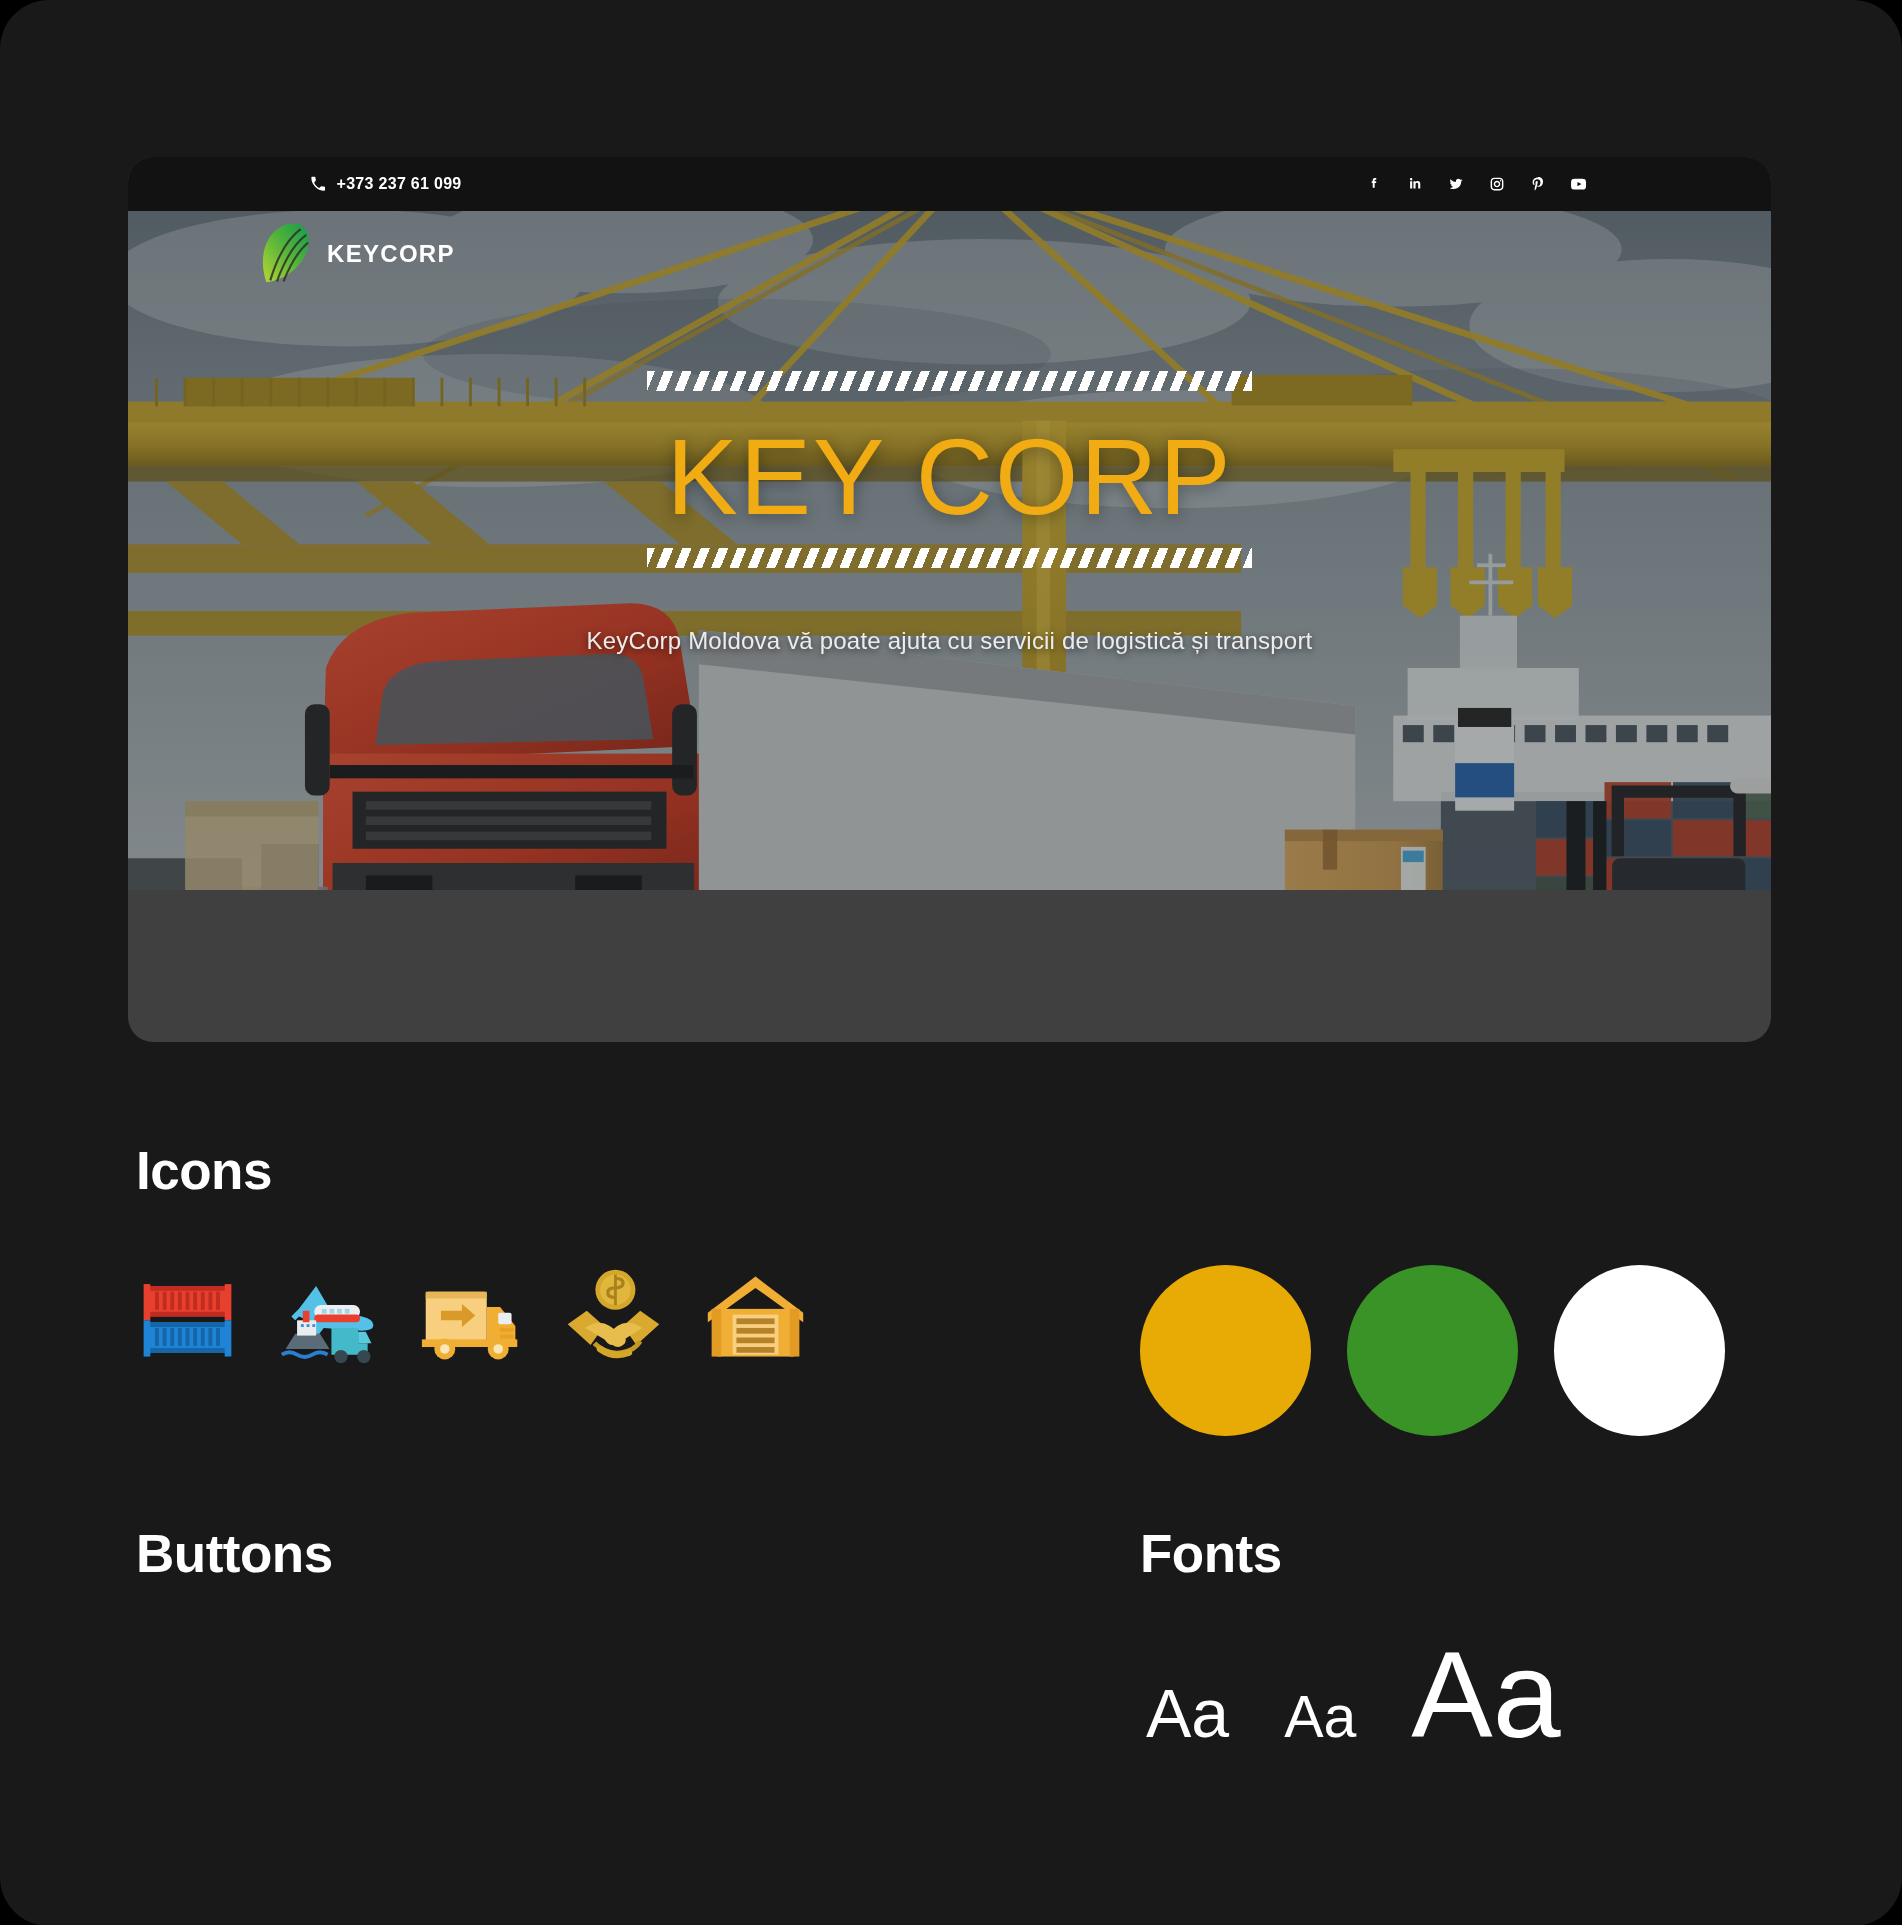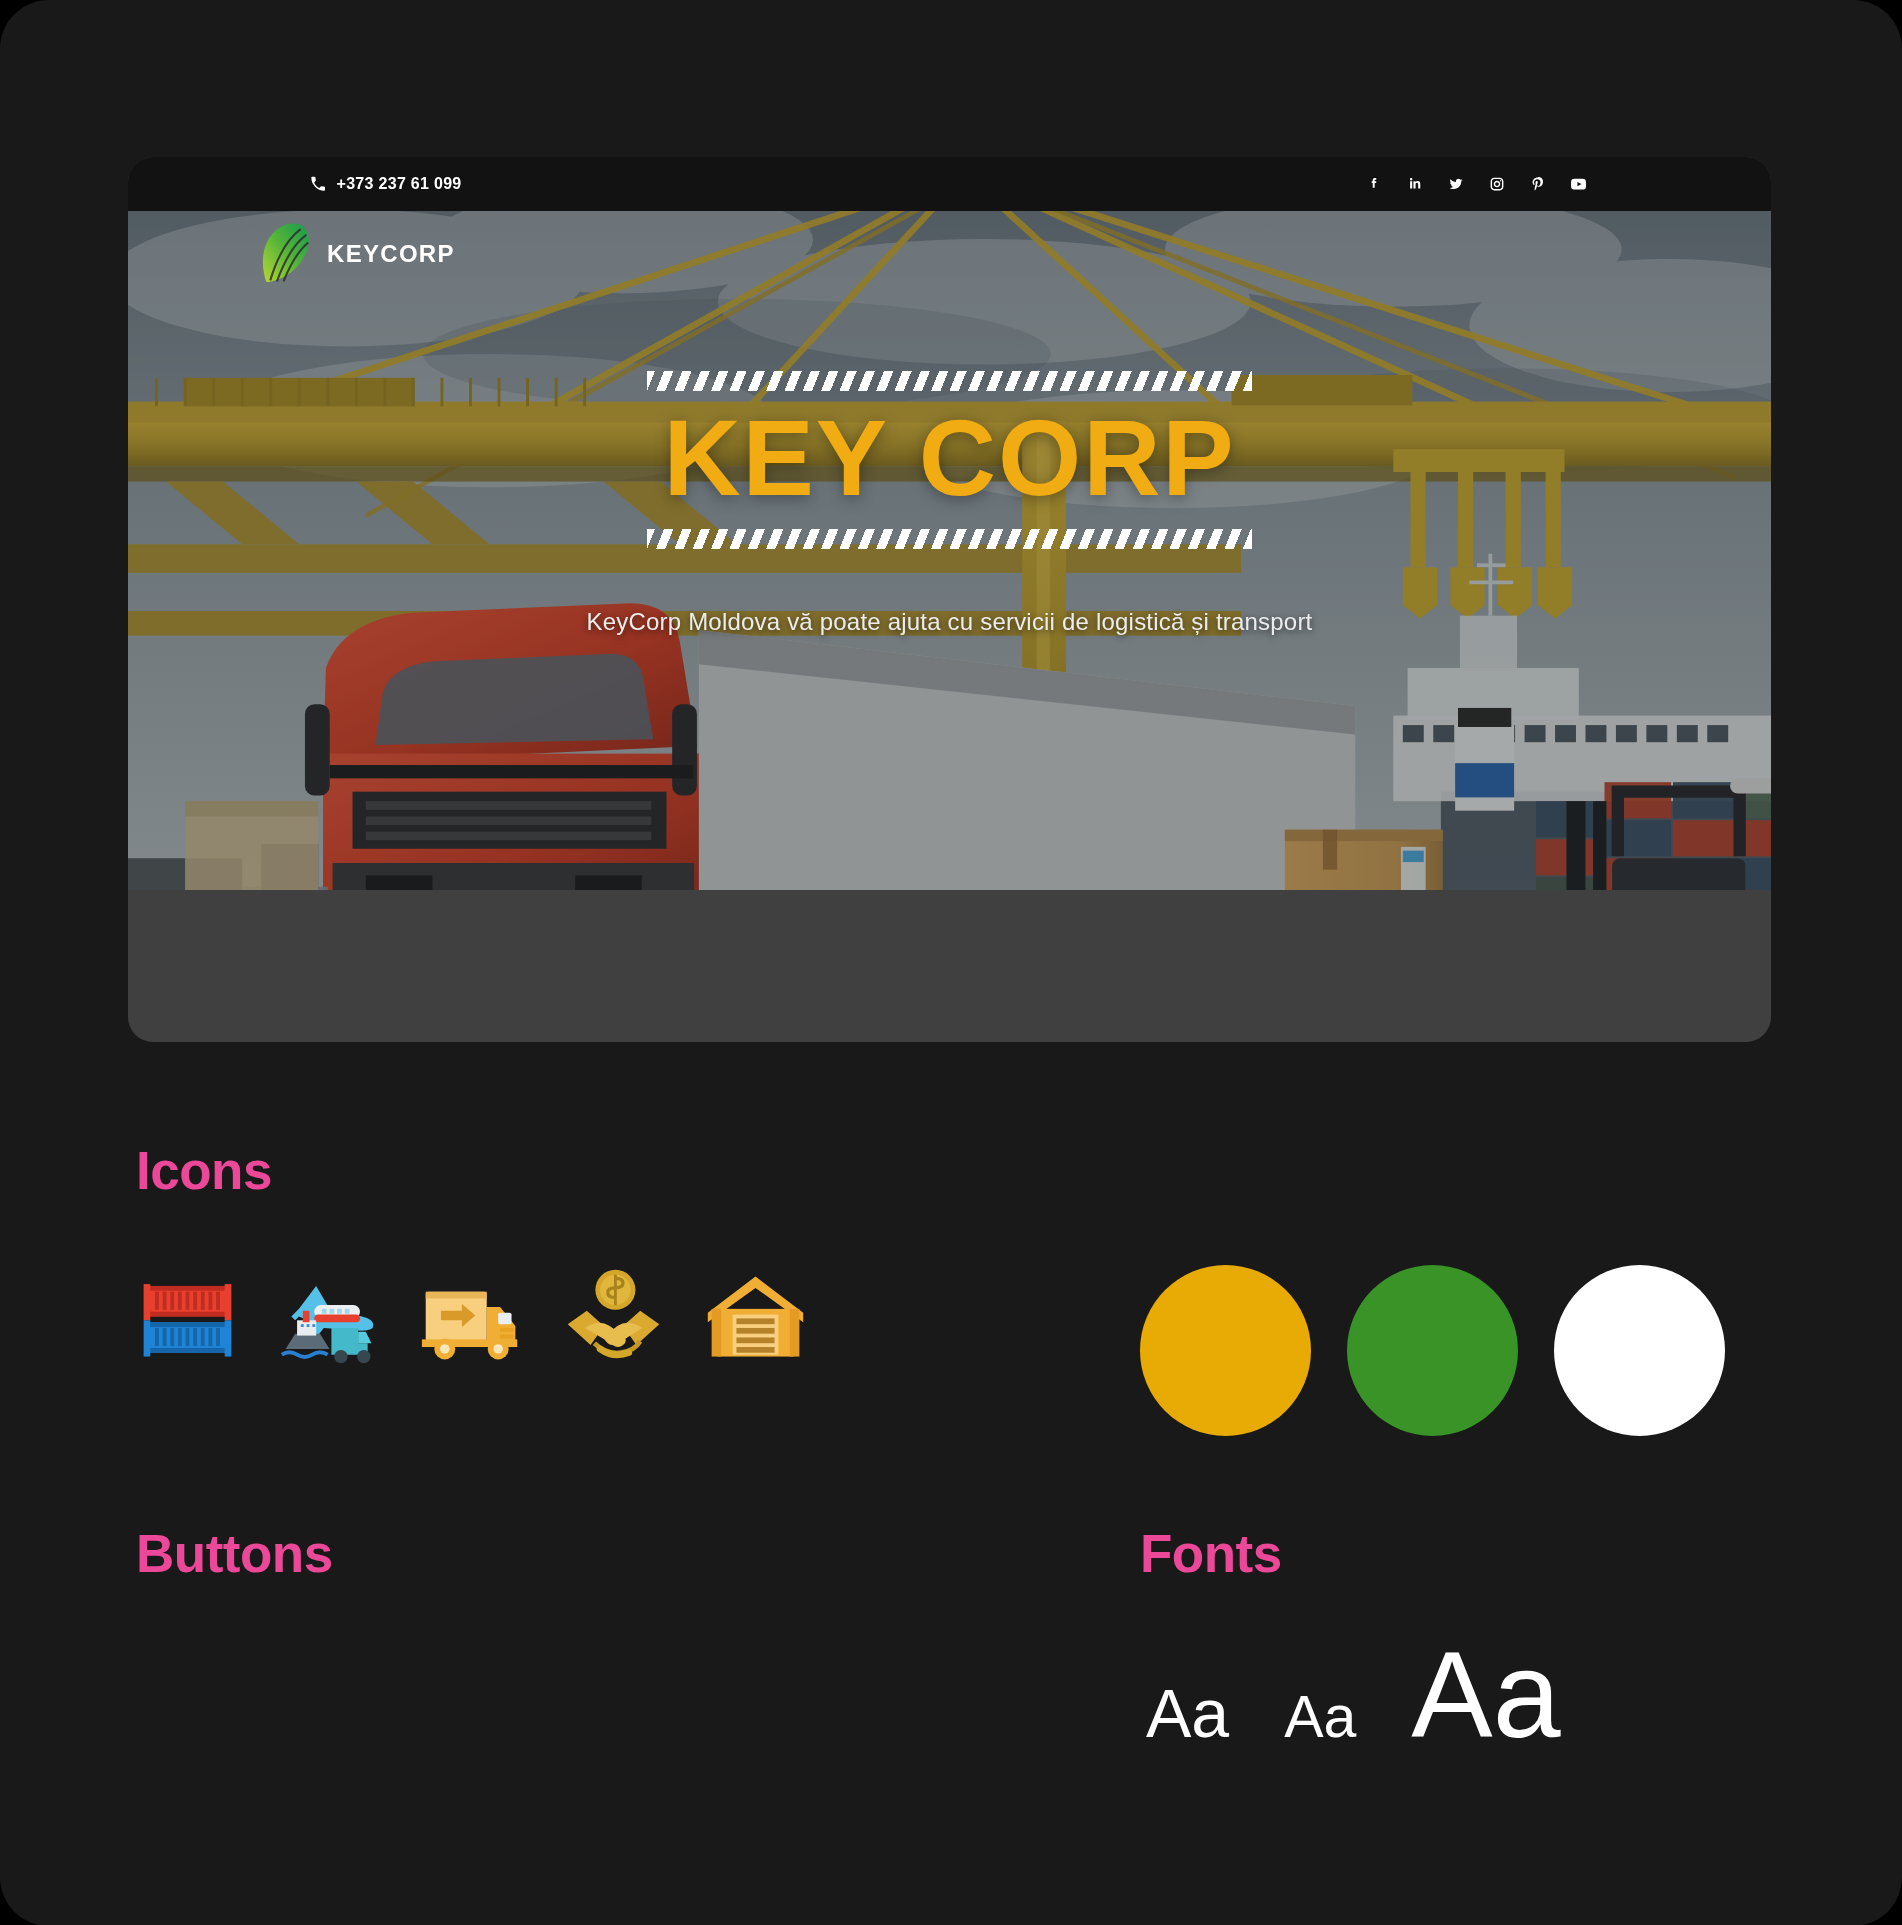--- a/index.html
+++ b/index.html
@@ -113,24 +113,24 @@
   .stripes {
     width:605px; height:20px;
     background:repeating-linear-gradient(
       -68deg,
       #ffffff 0px, #ffffff 8.6px,
       rgba(0,0,0,0) 8.6px, rgba(0,0,0,0) 17px);
   }
   #herotitle {
     color:#F0AC12;
     font-size:107px;
-    font-weight:700;
+    font-weight:400;
     letter-spacing:1.9px;
     line-height:1.05;
-    margin:11px 0 15px;
+    margin:30px 0 15px;
     text-shadow:0 2.9px 15px rgba(0,0,0,.35);
     white-space:nowrap;
   }
   #herosub {
     margin-top:59px;
     color:#ececec; font-size:24px; font-weight:400;
     letter-spacing:0.2px;
     text-shadow:0 1.9px 7.6px rgba(0,0,0,.6);
     white-space:nowrap;
   }
@@ -145,21 +145,21 @@
     cursor:pointer;
     font-family:inherit;
     box-shadow:0 3.8px 21px rgba(0,0,0,.4);
   }
 
   
   .colL { position:absolute; left:136px; }
   .colR { position:absolute; left:1140px; }
 
   .sec-title {
-    color:#ec4899;
+    color:#ffffff;
     font-size:53px;
     font-weight:700;
     letter-spacing:-0.5px;
     line-height:1;
     white-space:nowrap;
   }
 
   #icons-title { top:1144px; }
   #palette-title { top:1144px; }
   #buttons-title { top:1527px; }

